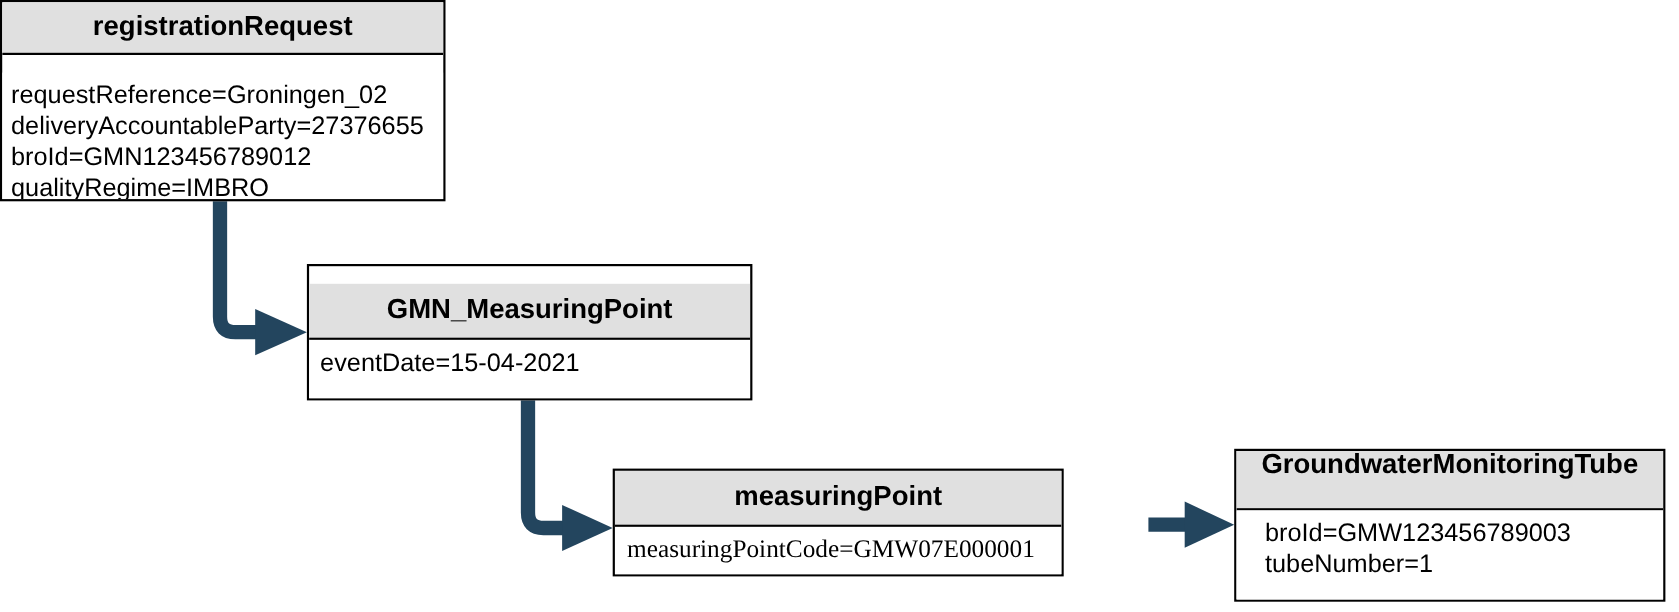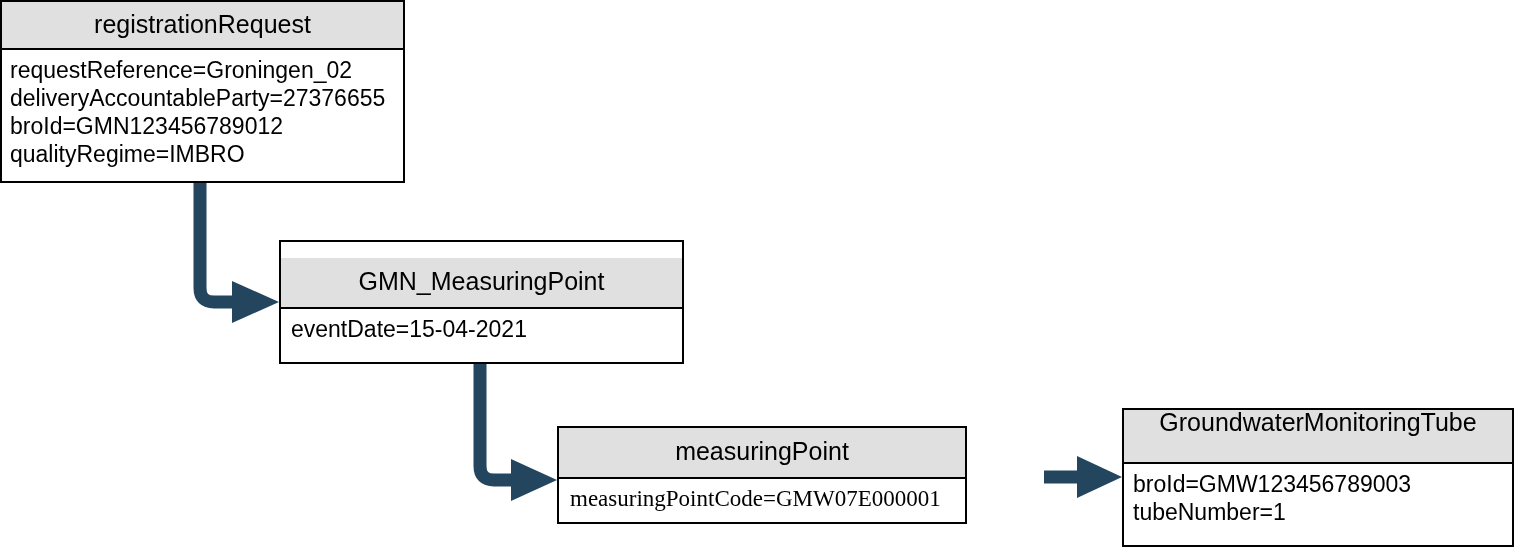--- a/index.html
+++ b/index.html
@@ -43,20 +43,21 @@
   .node-header {
     box-sizing: border-box;
     background: #e0e0e0;
     border-bottom: 2px solid #000000;
     text-align: center;
     white-space: nowrap;
     overflow: hidden;
     font-size: 25px;
     line-height: 1.0;
     color: #000000;
+    font-weight: bold;
   }
   .node-body {
     box-sizing: border-box;
     background: #ffffff;
     overflow: hidden;
     padding: 6px 0 0 8px;
   }
   .attr {
     white-space: nowrap;
     overflow: hidden;
@@ -71,20 +72,21 @@
     top: 0px;
     width: 405px;
     height: 183px;
   }
   #node-registration-request .node-header {
     height: 48px;
     padding-top: 10px;
   }
   #node-registration-request .node-body {
     height: 131px;
+    margin-top: 16px;
   }
 
   
   #node-gmn-measuringpoint {
     left: 279px;
     top: 240px;
     width: 405px;
     height: 124px;
   }
   #node-gmn-measuringpoint .node-header {
@@ -119,21 +121,21 @@
     left: 1122px;
     top: 408px;
     width: 392px;
     height: 139px;
   }
   #node-groundwater-monitoring-tube .node-header {
     height: 54px;
   }
   #node-groundwater-monitoring-tube .node-body {
     height: 83px;
-    padding-left: 9px;
+    padding-left: 26px;
   }
 </style>
 </head>
 <body>
 
 <div id="diagram">
 
   <svg id="connectors" viewBox="0 0 1526 556" width="1526" height="556" xmlns="http://www.w3.org/2000/svg">
 
     <g>

